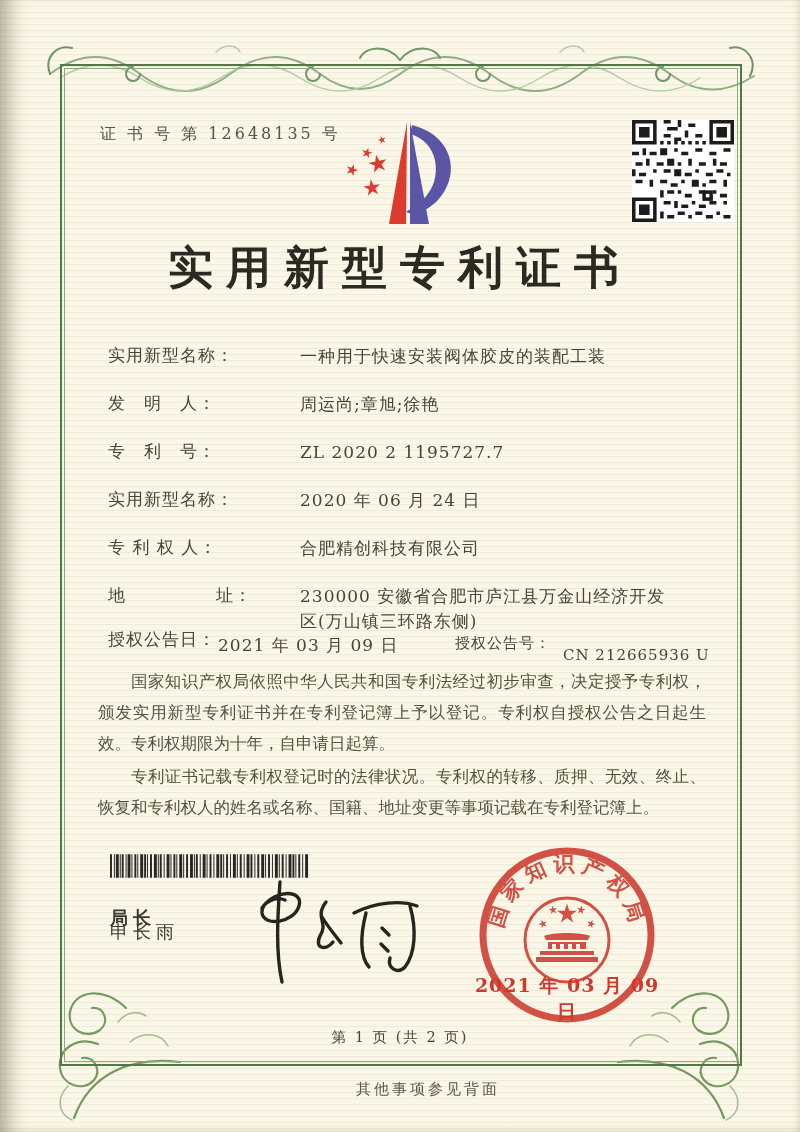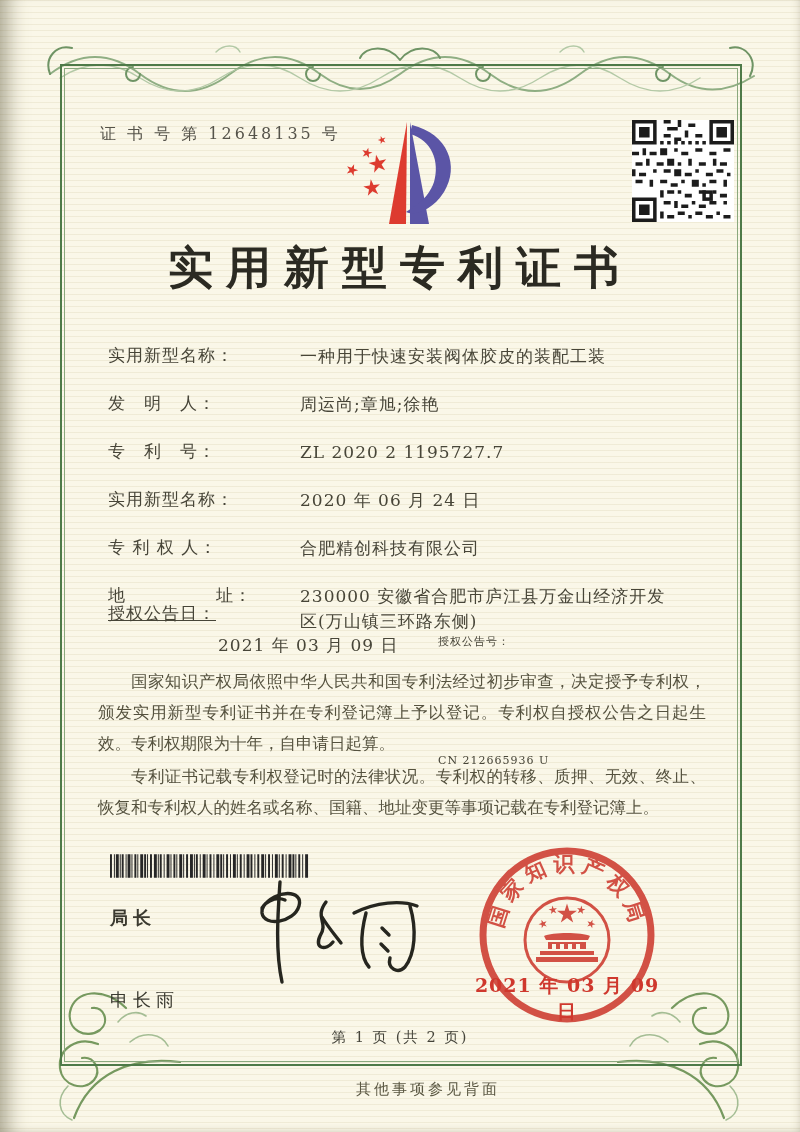--- a/index.html
+++ b/index.html
@@ -18,21 +18,21 @@
   .frame{left:60px;top:64px;width:678px;height:998px;
          border:2px solid #4e7a48;}
   .frame-inner{position:absolute;inset:2px;border:1px solid #8aa87d;}
   
   .cert-no{left:100px;top:124px;font-size:16px;letter-spacing:3px;color:#55534a;}
   .title{left:0;top:238px;width:100%;text-align:center;font-size:45px;
          letter-spacing:13px;color:#2b2a22;font-weight:600;}
   .frow{left:108px;width:580px;font-size:17px;color:#474538;display:flex;}
   .flabel{flex:0 0 192px;white-space:pre;letter-spacing:1px;}
   .fvalue{flex:1 1 auto;max-width:382px;line-height:25px;letter-spacing:1px;}
-  .grant2{left:438px;width:320px;font-size:11px;color:#474538;display:flex;flex-direction:column;}
+  .grant2{left:455px;width:320px;font-size:15px;color:#474538;display:flex;}
   .grant2 .flabel{flex:0 0 108px;}
   .paras{left:96px;top:664px;width:612px;font-size:16.5px;line-height:31px;
          color:#55523f;text-align:justify;}
   .paras p{margin:2px;text-indent:2em;}
   .signer{left:110px;font-size:18px;letter-spacing:5px;color:#3b3a30;}
   .seal-date{left:472px;top:973px;width:190px;text-align:center;color:#cf382d;
              font-size:19px;font-weight:600;letter-spacing:1px;}
   .page-info{left:0;top:1028px;width:100%;text-align:center;font-size:14.5px;
              letter-spacing:2px;color:#45443a;}
   .back-note{left:0;top:1080px;width:100%;text-align:center;font-size:15px;
@@ -139,40 +139,40 @@
     <span class="fvalue">2020 年 06 月 24 日</span>
   </div>
   <div class="abs frow" style="top:536px;">
     <span class="flabel">专 利 权 人：</span>
     <span class="fvalue">合肥精创科技有限公司</span>
   </div>
   <div class="abs frow" style="top:584px;">
     <span class="flabel">地　　　　　址：</span>
     <span class="fvalue">230000 安徽省合肥市庐江县万金山经济开发区(万山镇三环路东侧)</span>
   </div>
-  <div class="abs frow" style="top:602px;text-decoration:underline;">
+  <div class="abs frow" style="top:628px;">
     <span class="flabel">授权公告日：</span>
   </div>
   <div class="abs" style="left:218px;top:634px;font-size:17px;color:#474538;letter-spacing:1px;">2021 年 03 月 09 日</div>
   <div class="abs grant2" style="top:634px;">
     <span class="flabel">授权公告号：</span>
     <span style="letter-spacing:1px;margin-top:12px;">CN 212665936 U</span>
   </div>
 
   <div class="abs paras">
     <p>国家知识产权局依照中华人民共和国专利法经过初步审查，决定授予专利权，颁发实用新型专利证书并在专利登记簿上予以登记。专利权自授权公告之日起生效。专利权期限为十年，自申请日起算。</p>
     <p>专利证书记载专利权登记时的法律状况。专利权的转移、质押、无效、终止、恢复和专利权人的姓名或名称、国籍、地址变更等事项记载在专利登记簿上。</p>
   </div>
 
   <svg class="abs" style="left:110px;top:854px;" width="200" height="24" viewBox="0 0 205 24">
     <path fill="#262626" d="M0 0h2v24H-0z M4 0h1v24h-1z M6 0h3v24h-3z M10 0h1v24h-1z M12 0h2v24h-2z M16 0h1v24h-1z M18 0h3v24h-3z M22 0h1v24h-1z M25 0h2v24h-2z M28 0h1v24h-1z M31 0h3v24h-3z M35 0h2v24h-2z M38 0h1v24h-1z M41 0h2v24h-2z M45 0h3v24h-3z M49 0h1v24h-1z M51 0h2v24h-2z M55 0h1v24h-1z M58 0h3v24h-3z M62 0h1v24h-1z M65 0h2v24h-2z M68 0h1v24h-1z M71 0h3v24h-3z M75 0h1v24h-1z M78 0h2v24h-2z M82 0h3v24h-3z M86 0h1v24h-1z M88 0h2v24h-2z M92 0h1v24h-1z M95 0h3v24h-3z M99 0h1v24h-1z M102 0h2v24h-2z M106 0h1v24h-1z M109 0h3v24h-3z M113 0h2v24h-2z M116 0h1v24h-1z M119 0h2v24h-2z M123 0h1v24h-1z M126 0h3v24h-3z M130 0h1v24h-1z M133 0h2v24h-2z M137 0h1v24h-1z M140 0h3v24h-3z M144 0h2v24h-2z M148 0h1v24h-1z M151 0h2v24h-2z M155 0h3v24h-3z M159 0h1v24h-1z M162 0h2v24h-2z M166 0h1v24h-1z M169 0h3v24h-3z M173 0h1v24h-1z M176 0h2v24h-2z M180 0h1v24h-1z M183 0h3v24h-3z M187 0h2v24h-2z M190 0h1v24h-1z M193 0h2v24h-2z M197 0h1v24h-1z M200 0h3v24h-3z"></path>
   </svg>
 
   <div class="abs signer" style="top:906px;font-weight:bold;">局长</div>
-  <div class="abs signer" style="top:988px;">申长雨</div>
+  <div class="abs signer" style="top:920px;">申长雨</div>
 
   <svg class="abs" style="left:218px;top:872px;" width="215" height="118" viewBox="0 0 215 118">
     <g fill="none" stroke="#26261f" stroke-width="3.4" stroke-linecap="round" stroke-linejoin="round">
       <path d="M44 36 C58 16 86 18 81 34 C76 51 46 55 44 41 C43 30 58 24 67 28"></path>
       <path d="M62 10 C60 40 57 78 64 110"></path>
       <path d="M108 30 C96 46 111 50 102 64 C96 77 108 79 115 70"></path>
       <path d="M104 45 C110 55 117 63 123 71"></path>
       <path d="M136 41 C158 30 183 28 199 34"></path>
       <path d="M148 41 C142 64 142 85 151 95"></path>
       <path d="M192 34 C199 58 197 82 187 95 C180 102 169 97 172 86"></path>

